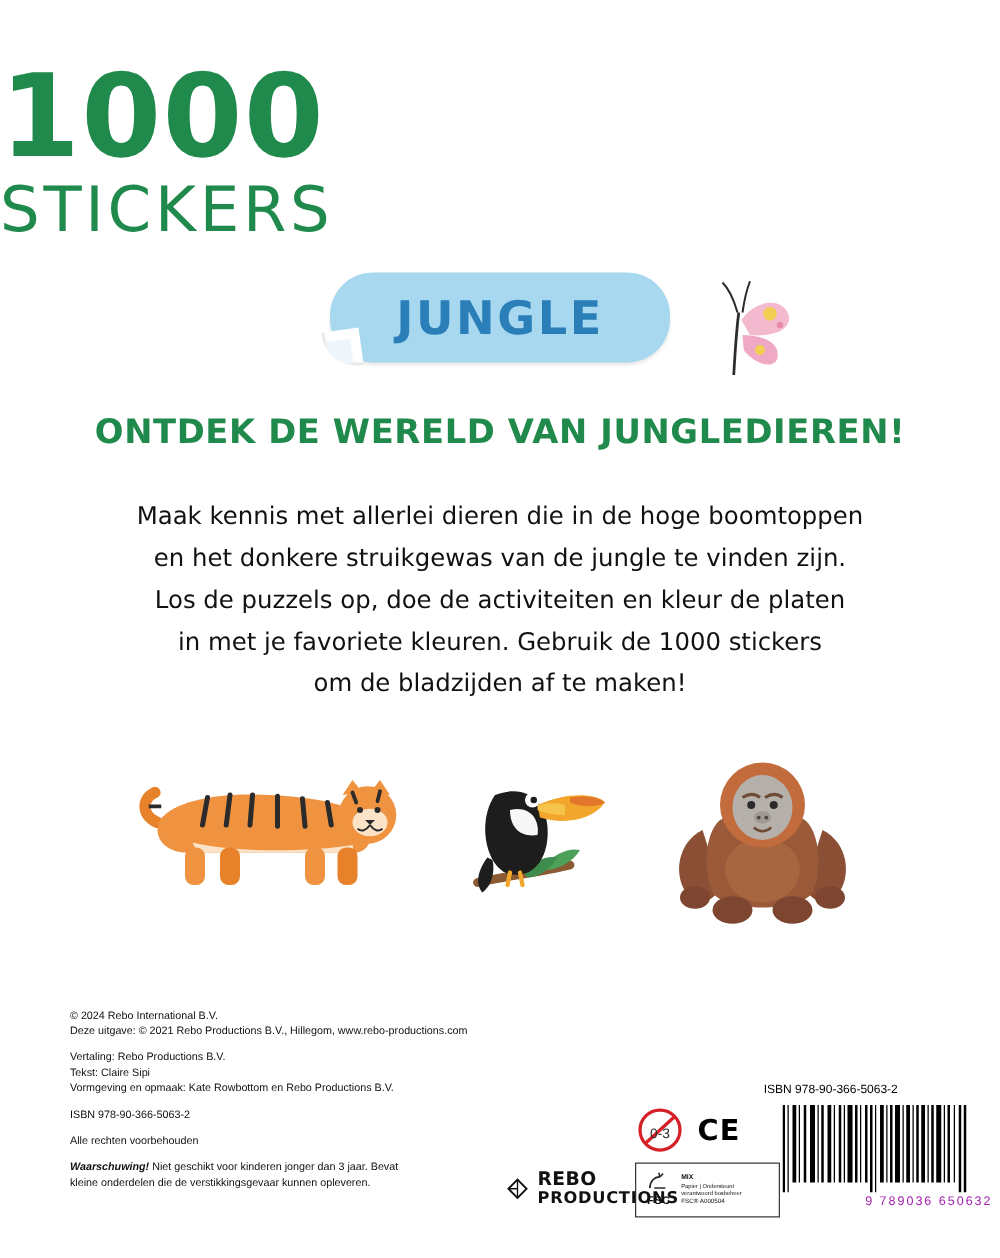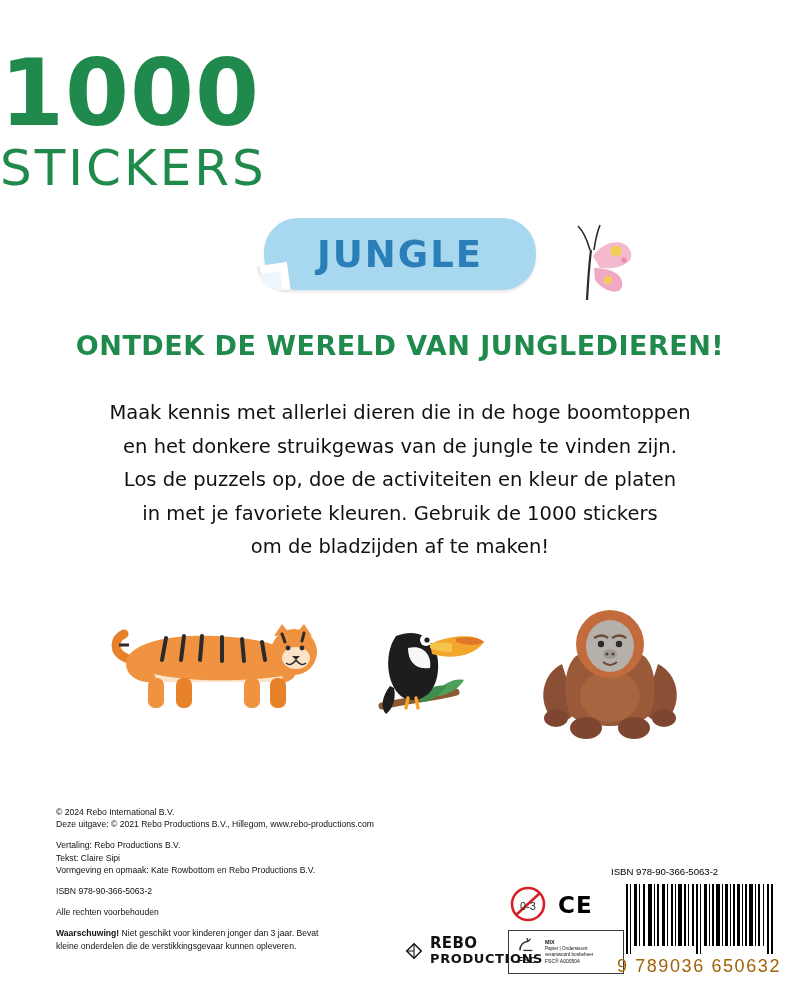--- a/index.html
+++ b/index.html
@@ -142,21 +142,21 @@
     left: 56px;
     top: 806px;
     width: 470px;
     font-family: "Liberation Sans", sans-serif;
     font-size: 8.6px;
     line-height: 1.42;
     color: #111111;
   }
   .footer .grp { margin-bottom: 9px; }
   .footer .grp:last-child { margin-bottom: 0; }
-  .footer .warn-title { font-weight: bold; }
+  .footer .warn-title { font-weight: bold; font-style: italic; }
 
   
   .isbn-text {
     position: absolute;
     left: 611px;
     top: 866px;
     font-family: "Liberation Sans", sans-serif;
     font-size: 9.6px;
     color: #000;
   }
@@ -184,25 +184,25 @@
     left: 626px;
     top: 884px;
     width: 148px;
     height: 70px;
   }
   .barcode-num {
     position: absolute;
     left: 604px;
     top: 956px;
     width: 190px;
-    text-align: center;
+    text-align: right;
     font-family: "Liberation Sans", sans-serif;
-    font-size: 18px;
+    font-size: 10px;
     letter-spacing: 1.6px;
-    color: #a16207;
+    color: #a21caf;
   }
 
   
   .rebo {
     position: absolute;
     left: 404px;
     top: 936px;
     display: flex;
     align-items: center;
     gap: 6px;

